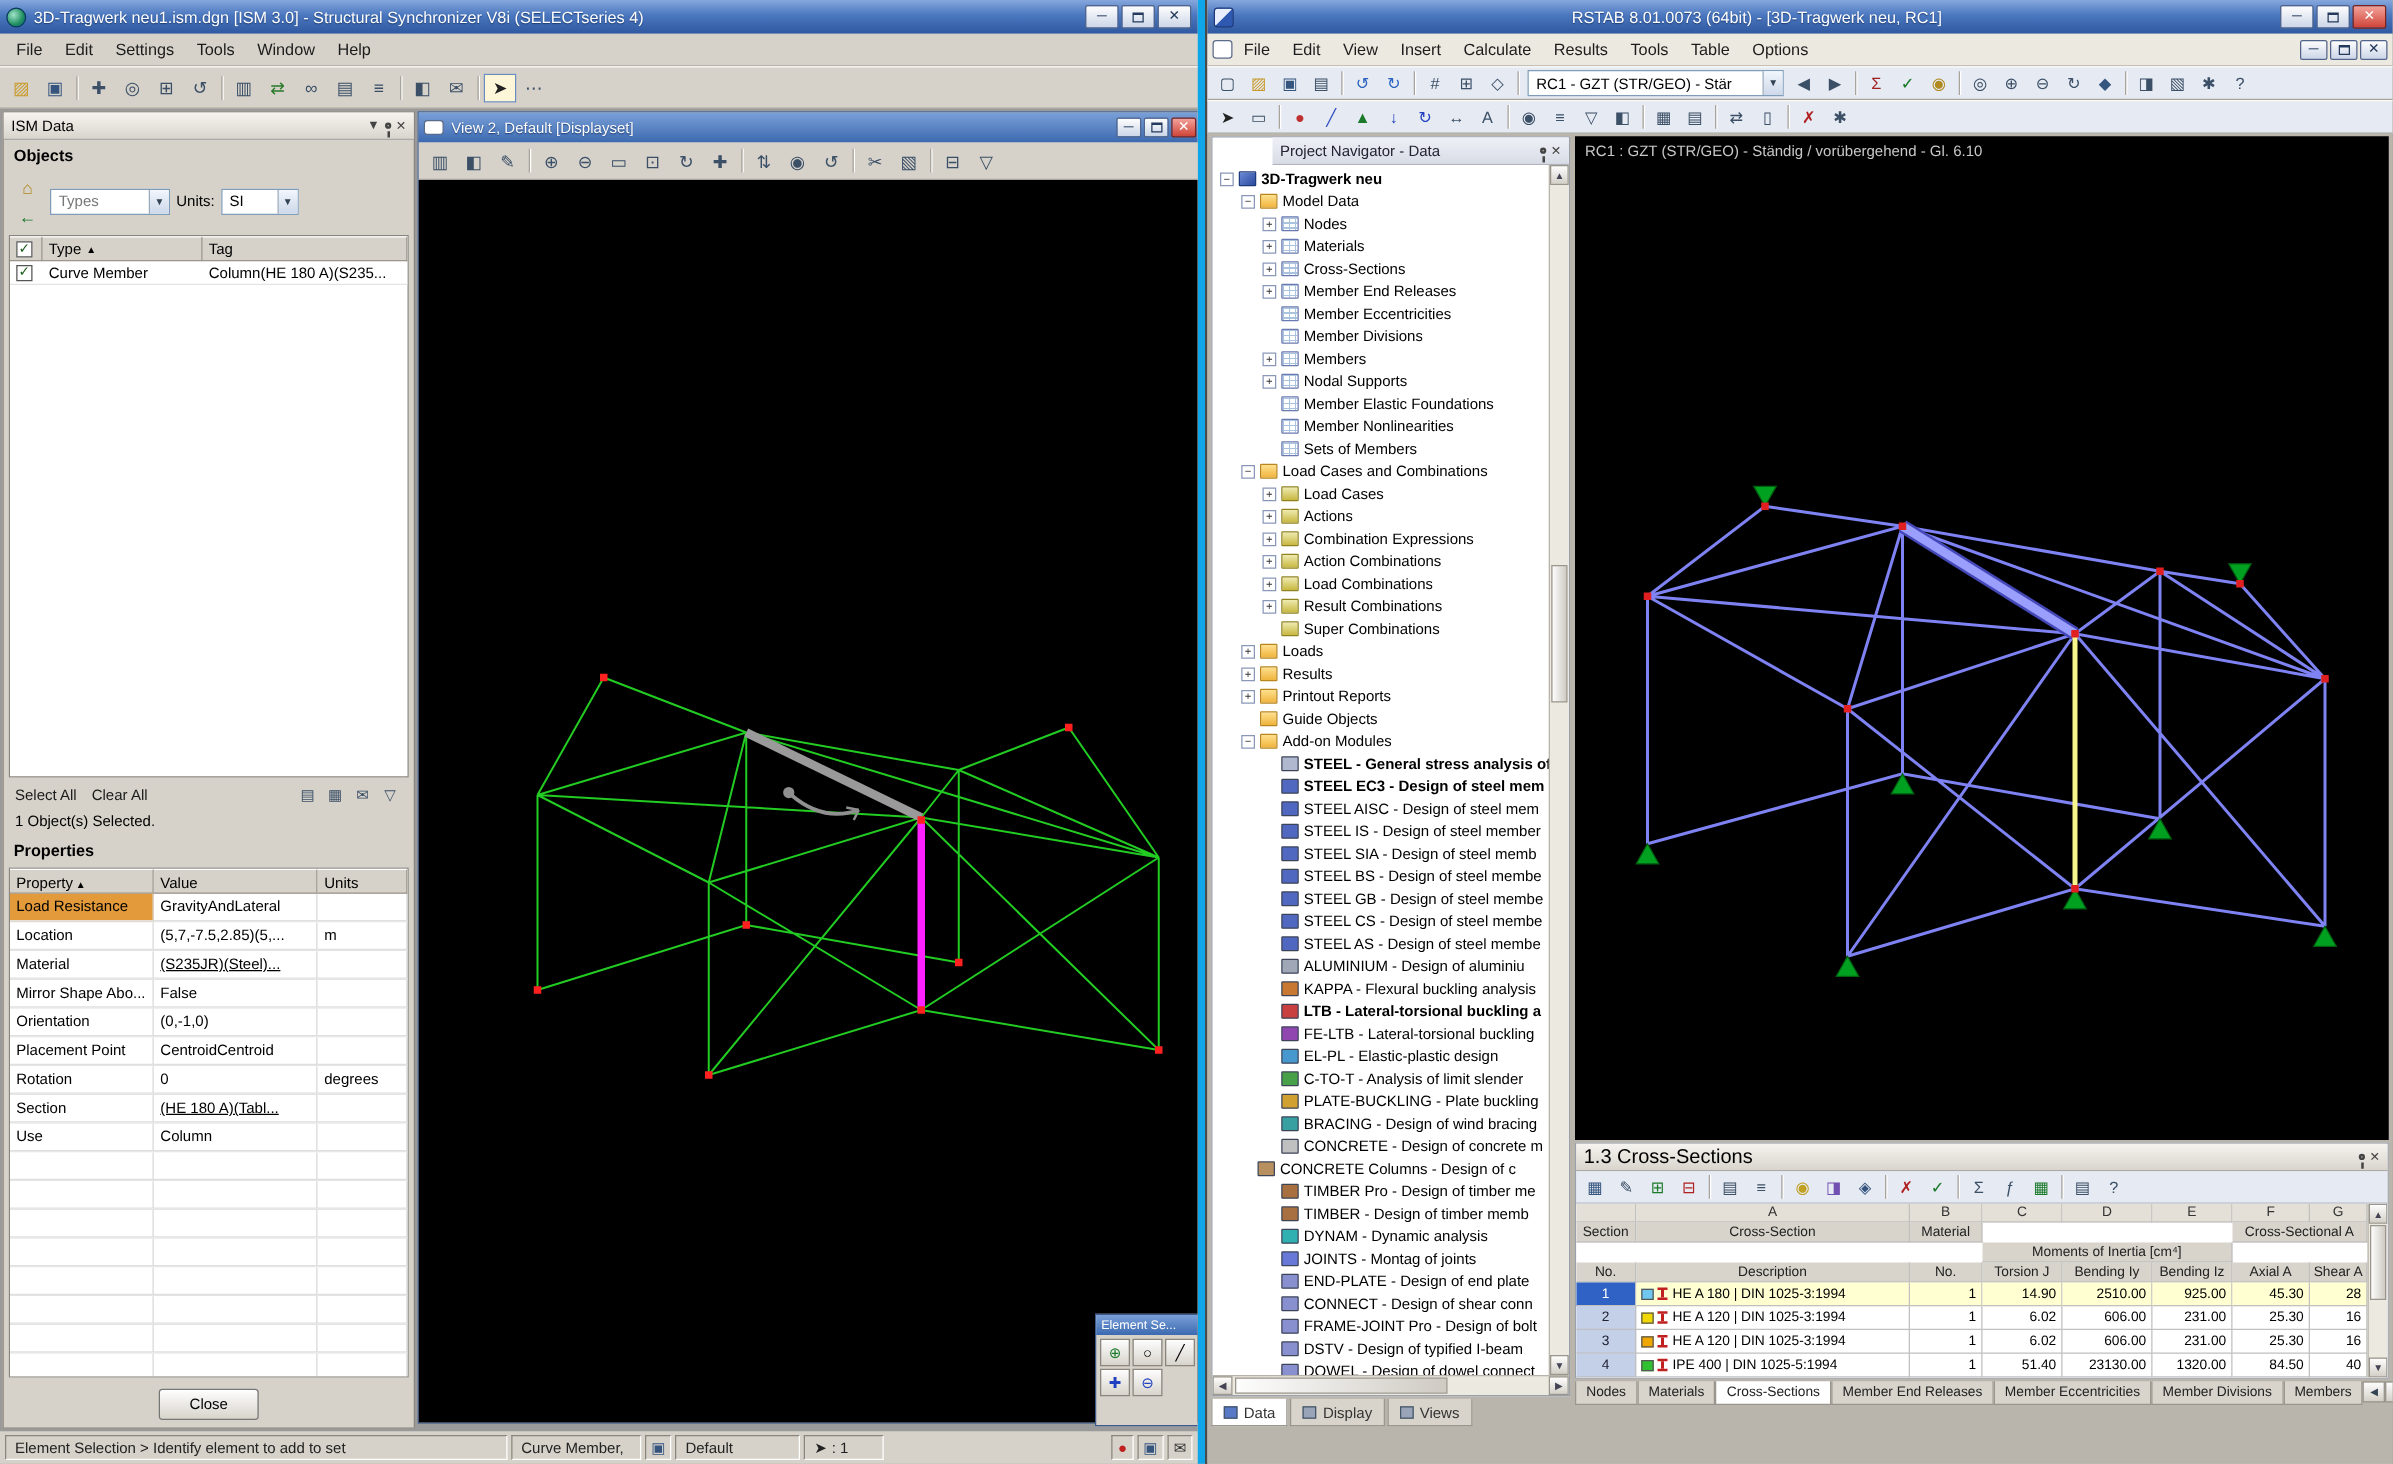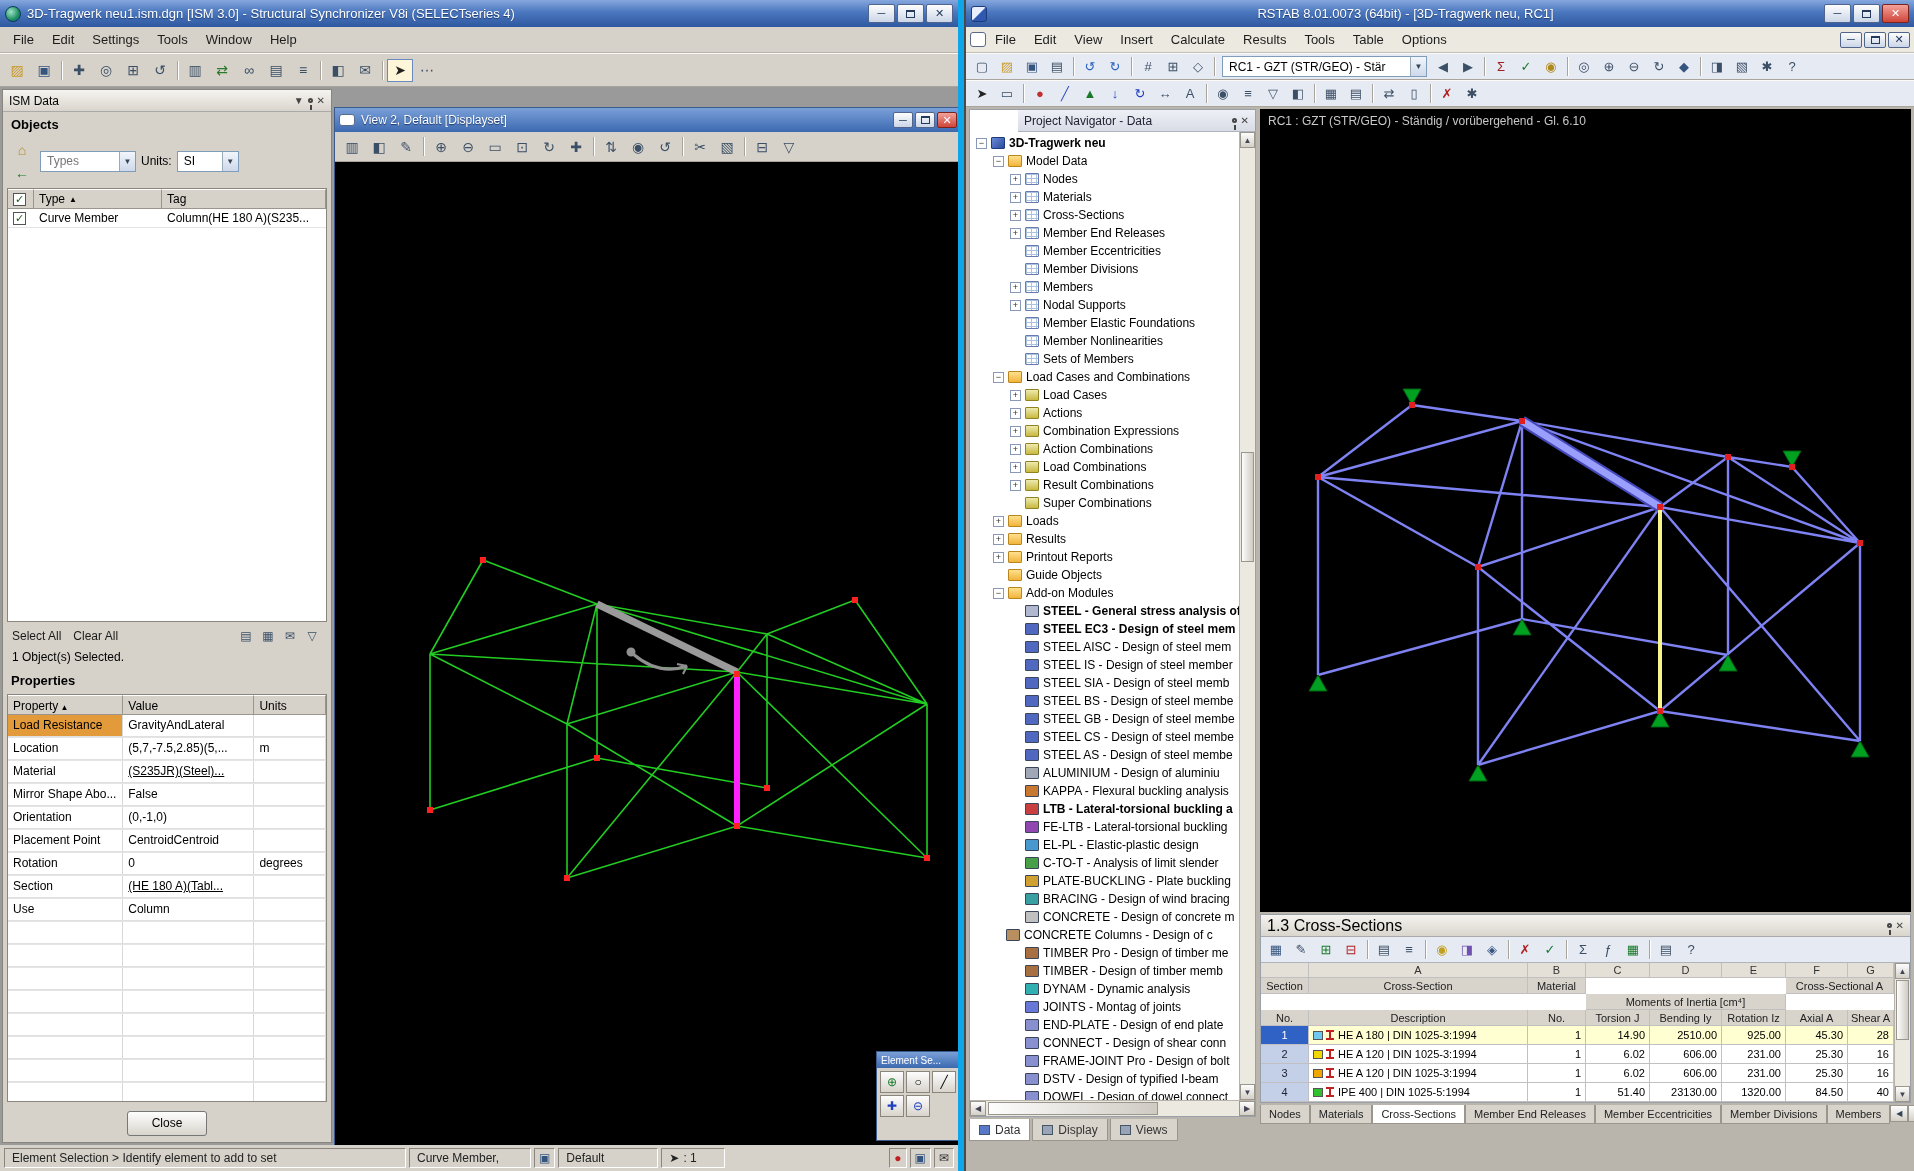--- a/index.html
+++ b/index.html
@@ -64,21 +64,21 @@
 .linkbtn{color:#1a1a1a;}
 .mini{width:20px;height:18px;display:flex;align-items:center;justify-content:center;font-size:12px;color:#3b4f66;}
 #props{flex:1;}
 .pcell{border-right:1px solid #d8d8d8;border-bottom:1px solid #e0e0e0;padding:3px 5px;overflow:hidden;white-space:nowrap;height:22px;}
 .phead{background:#d6d2ca;border-right:1px solid #9a968e;border-bottom:1px solid #9a968e;border-top:1px solid #fff;height:20px;}
 .psel{background:#e39a3b;}
 .plink{text-decoration:underline;}
 .closerow{flex:0 0 38px;display:flex;align-items:center;justify-content:center;}
 .btn{min-width:80px;height:25px;background:linear-gradient(#fefefe,#d8d4cc);border:1px solid #777;border-radius:3px;font-size:12px;display:flex;align-items:center;justify-content:center;}
 
-#view2{position:absolute;left:334px;top:20px;width:628px;height:1050px;border:1px solid #3c5a8c;display:flex;flex-direction:column;background:#d6d2ca;}
+#view2{position:absolute;left:334px;top:2px;width:628px;height:1050px;border:1px solid #3c5a8c;display:flex;flex-direction:column;background:#d6d2ca;}
 .v2title{height:24px;flex:0 0 24px;display:flex;align-items:center;gap:6px;padding:0 4px;background:linear-gradient(#7aa0d8,#3c69b0);color:#fff;font-size:12px;}
 .v2title .wbtn{width:20px;height:16px;}
 .v2tools{height:30px;flex:0 0 30px;display:flex;align-items:center;gap:1px;background:#d6d2ca;padding:0 4px;border-bottom:1px solid #a9a59d;}
 .v2view{flex:1;background:#000;position:relative;}
 svg.model{position:absolute;left:0;top:0;width:100%;height:100%;}
 
 #elemsel{position:absolute;left:876px;top:964px;width:92px;height:90px;background:#d6d2ca;border:1px solid #3c5a8c;z-index:5;display:flex;flex-direction:column;font-size:10px;}
 .estitle{height:16px;background:linear-gradient(#7aa0d8,#3c69b0);color:#fff;display:flex;align-items:center;padding:0 4px;white-space:nowrap;overflow:hidden;}
 .esbody{flex:1;display:flex;flex-wrap:wrap;align-content:flex-start;gap:2px;padding:3px;}
 .esbtn{width:24px;height:22px;background:linear-gradient(#fdfdfd,#d8d4cc);border:1px solid #8a867e;display:flex;align-items:center;justify-content:center;font-size:12px;}
@@ -471,21 +471,21 @@
           <span class="esbtn">○</span>
           <span class="esbtn">╱</span>
           <span class="esbtn" style="color: rgb(32, 64, 192);">✚</span>
           <span class="esbtn" style="color: rgb(32, 64, 192);">⊖</span>
         </div>
     </div>
   </div>
 
   <div class="statusbar">
     <span class="sseg" style="width:402px;">Element Selection &gt; Identify element to add to set</span>
-    <span class="sseg" style="width:122px;">Curve Member,</span>
+    <span class="sseg" style="width:104px;">Curve Member,</span>
     <span class="sseg sico" id="ls-ico1" style="color: rgb(53, 85, 127);">▣</span>
     <span class="sseg" style="width:100px;">Default</span>
     <span class="sseg" style="width:64px;">
       <span id="ls-ico2" style="margin-right: 4px; color: rgb(34, 34, 34);">➤</span>
         <span>: 1</span>
     </span>
     <span class="gap"></span>
     <span class="sseg sico" id="ls-ico3" style="color: rgb(192, 32, 32);">●</span>
     <span class="sseg sico" id="ls-ico4" style="color: rgb(53, 85, 127);">▣</span>
     <span class="sseg sico" id="ls-ico5" style="color: rgb(51, 51, 51);">✉</span>
@@ -1099,21 +1099,21 @@
             <span class="cscell cshead" style="width: 58px;">Material</span>
             <span class="cscell cshead" style="width: 200px; margin-top: 16px;">Moments of Inertia [cm⁴]</span>
             <span class="cscell cshead" style="width: 108px;">Cross-Sectional A</span>
           </span>
           <span class="csrow">
             <span class="cscell cshead" style="width: 48px;">No.</span>
             <span class="cscell cshead" style="width: 219px;">Description</span>
             <span class="cscell cshead" style="width: 58px;">No.</span>
             <span class="cscell cshead" style="width: 64px;">Torsion J</span>
             <span class="cscell cshead" style="width: 72px;">Bending Iy</span>
-            <span class="cscell cshead" style="width: 64px;">Rotation Iz</span>
+            <span class="cscell cshead" style="width: 64px;">Bending Iz</span>
             <span class="cscell cshead" style="width: 62px;">Axial A</span>
             <span class="cscell cshead" style="width: 46px;">Shear A</span>
           </span>
           <span class="csrow" style="height: 19px;">
             <span class="cscell noCell noSel" style="width: 48px;">1</span>
             <span class="cscell" style="width: 219px; background: rgb(255, 255, 210);">
               <span class="swatch" style="background: rgb(112, 200, 240);"></span>
               <span class="ibeam"></span>
               <span>HE A 180 | DIN 1025-3:1994</span>
             </span>

